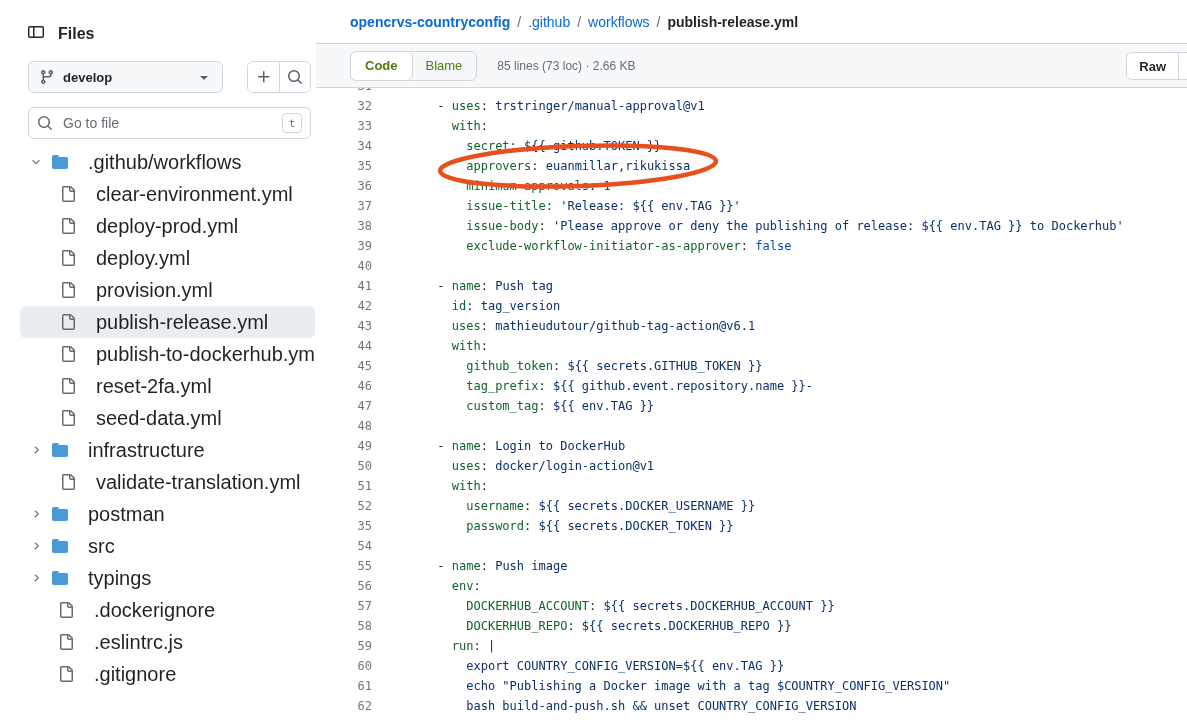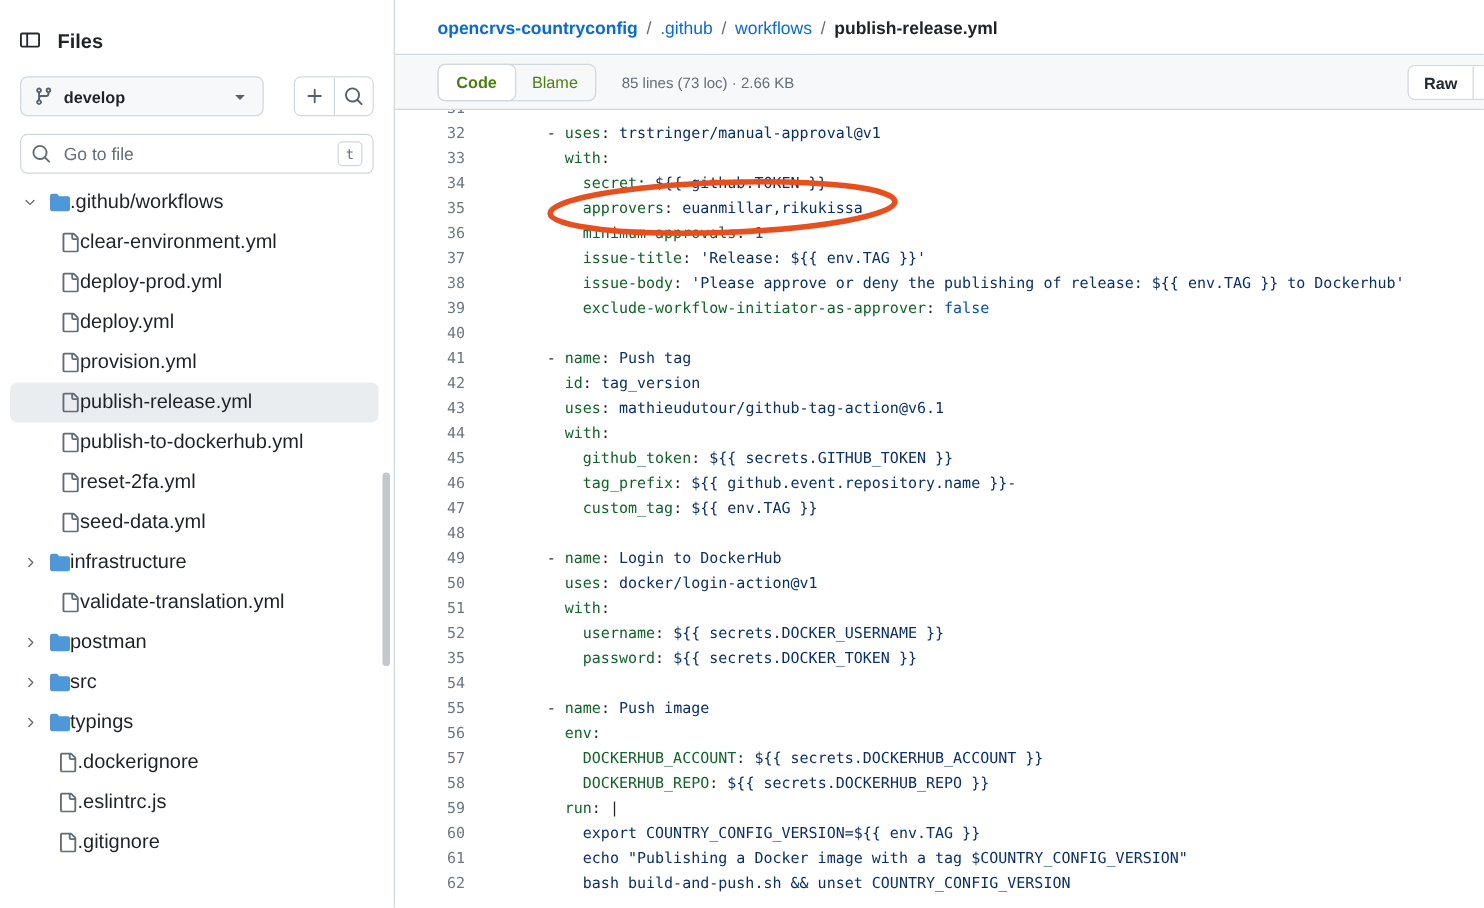--- a/index.html
+++ b/index.html
@@ -1,21 +1,21 @@
 <!DOCTYPE html>
 <html style="--accent: #0969da; --link: #0969da; --folder: #4e97d8; --key: #116329; --string: #0a3069; --constant: #0550ae;"><head>
 <meta charset="utf-8">
 <style>
   html,body{margin:0;padding:0;width:1187px;height:726px;overflow:hidden;background:#fff;
     font-family:"Liberation Sans",sans-serif;color:#1f2328;}
   *{box-sizing:border-box;}
   button{font-family:inherit;cursor:pointer;}
 
   
-  .sidebar{position:absolute;left:0;top:0;width:316px;height:726px;background:#fff;
+  .sidebar{position:absolute;left:12px;top:0;width:316px;height:726px;background:#fff;
     border-right:1px solid #d0d7de;}
   .sb-header{display:flex;align-items:center;gap:14px;padding:24px 16px 18px;}
   .panel-btn{border:none;background:transparent;padding:0;display:flex;align-items:center;}
   .sb-title{font-size:16px;font-weight:700;}
   .branch-row{display:flex;align-items:center;gap:24px;padding:0 16px;}
   .branch-btn{flex:1;height:32px;display:flex;align-items:center;gap:8px;padding:0 10px;
     background:#f6f8fa;border:1px solid #d0d7de;border-radius:6px;font-size:13px;font-weight:600;color:#1f2328;}
   .branch-btn .caret{margin-left:auto;display:flex;}
   .icon-group{display:flex;height:32px;border:1px solid #d0d7de;border-radius:6px;overflow:hidden;background:#fff;}
   .icon-group button{width:31px;border:none;background:#fff;display:flex;align-items:center;justify-content:center;}
@@ -27,21 +27,21 @@
   .goto input::placeholder{color:#656d76;}
   .kbd{flex:0 0 20px;height:20px;border:1px solid #d0d7de;border-radius:4px;font-size:11px;color:#656d76;
     display:flex;align-items:center;justify-content:center;font-family:"DejaVu Sans Mono",monospace;}
   .tree{position:absolute;top:146px;left:8px;right:12px;bottom:0;overflow:hidden;}
   .row{display:flex;align-items:center;height:32px;border-radius:6px;position:relative;cursor:pointer;}
   .row .chev{flex:0 0 16px;margin-left:8px;display:flex;align-items:center;justify-content:center;}
   .row.indent-file .chev{margin-left:16px;}
   .row.indent-root .chev{margin-left:14px;}
   .row .chev.hid{visibility:hidden;}
   .row .ficon{flex:0 0 16px;margin-left:8px;display:flex;align-items:center;justify-content:center;}
-  .row .lbl{margin-left:0;font-size:16px;white-space:nowrap;}
+  .row .lbl{margin-left:20px;font-size:20px;white-space:nowrap;}
   .row.selected{background:#eaedf0;}
   .row.selected::before{content:"";position:absolute;left:-8px;top:4px;bottom:4px;width:4px;
     background:var(--accent);border-radius:0 3px 3px 0;}
   .sb-scrollbar{position:absolute;right:3px;top:378px;width:6px;height:155px;border-radius:3px;background:#c1c8ce;}
 
   
   .main{position:absolute;left:316px;top:0;right:0;bottom:0;background:#fff;}
   .crumbbar{height:44px;border-bottom:1px solid #d0d7de;display:flex;align-items:center;
     padding:0 16px 0 34px;font-size:14px;background:#fff;white-space:nowrap;}
   .crumb.repo{color:var(--link);font-weight:700;cursor:pointer;}

